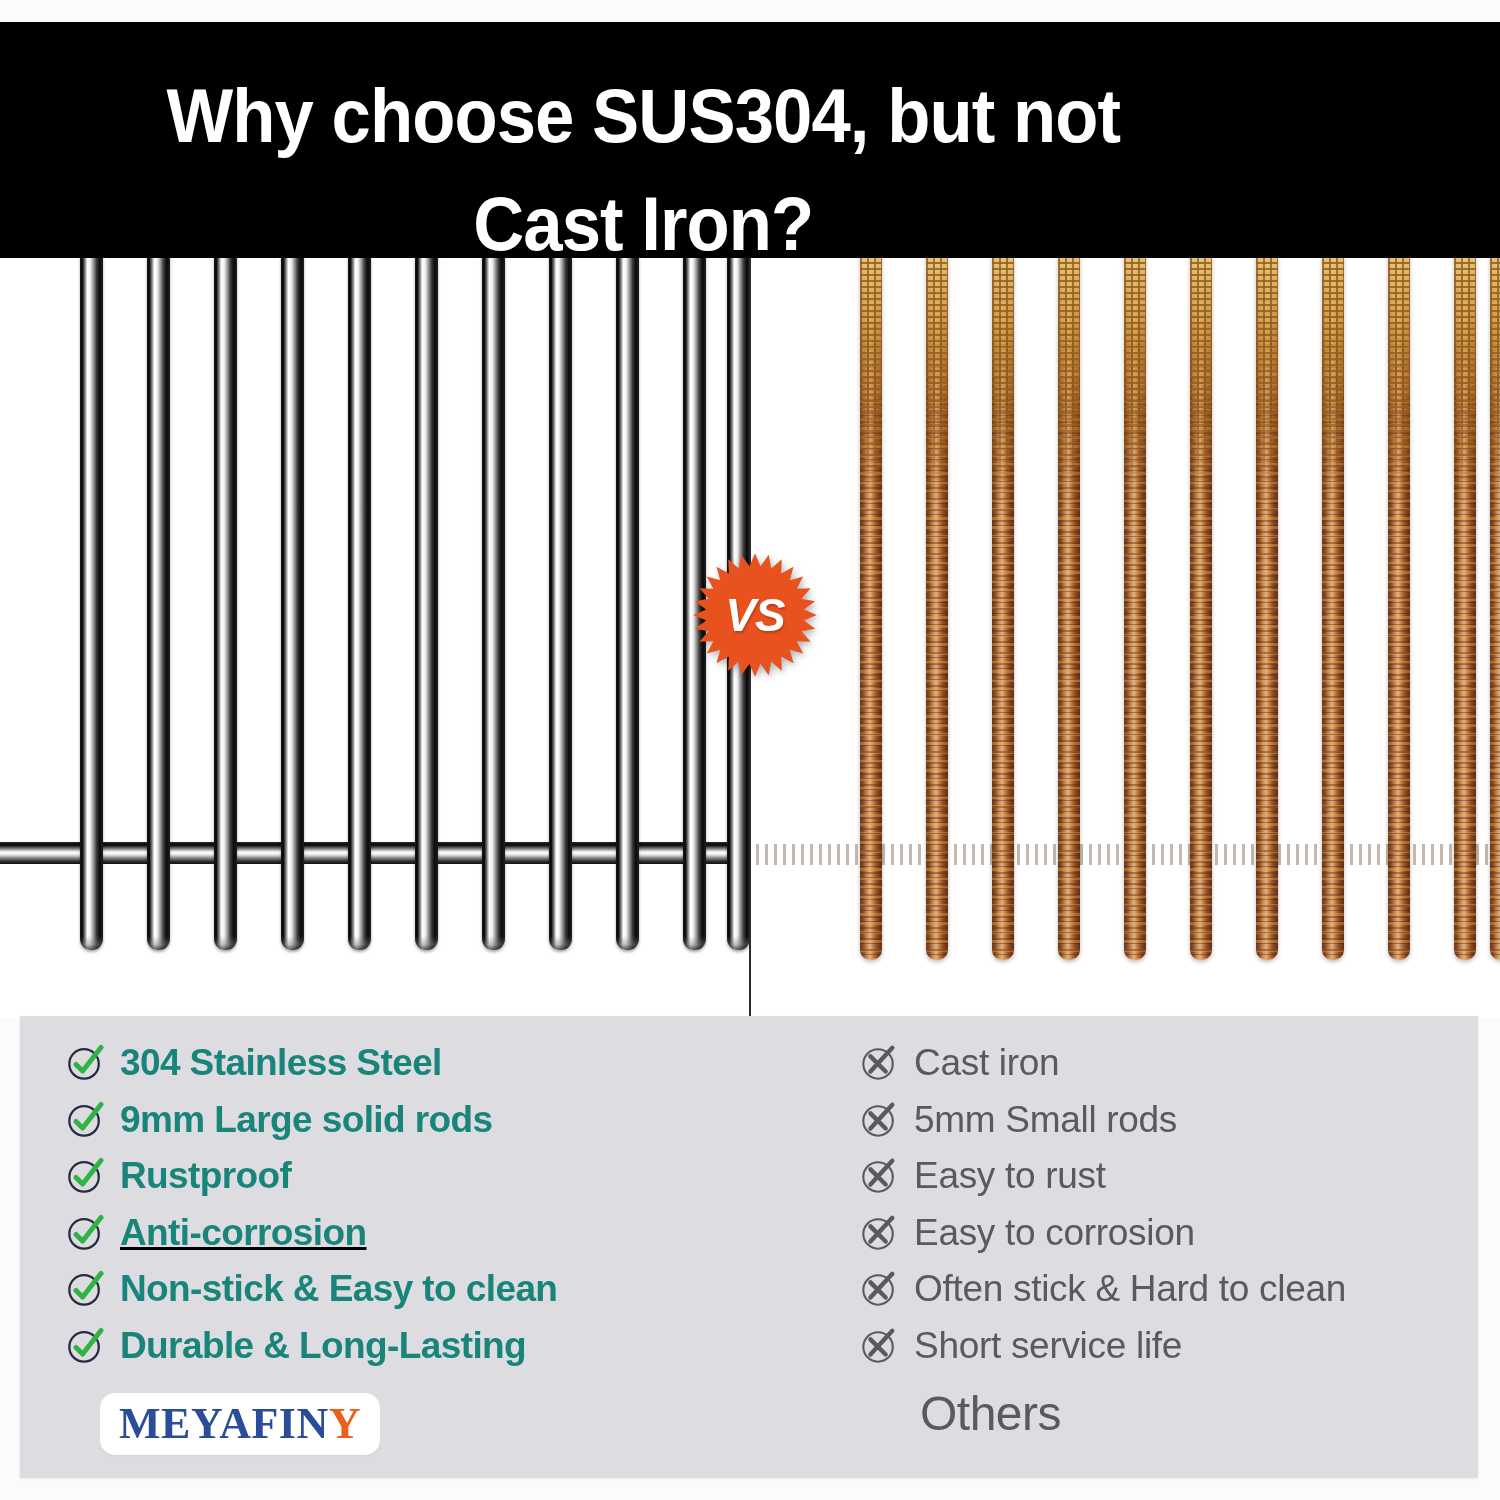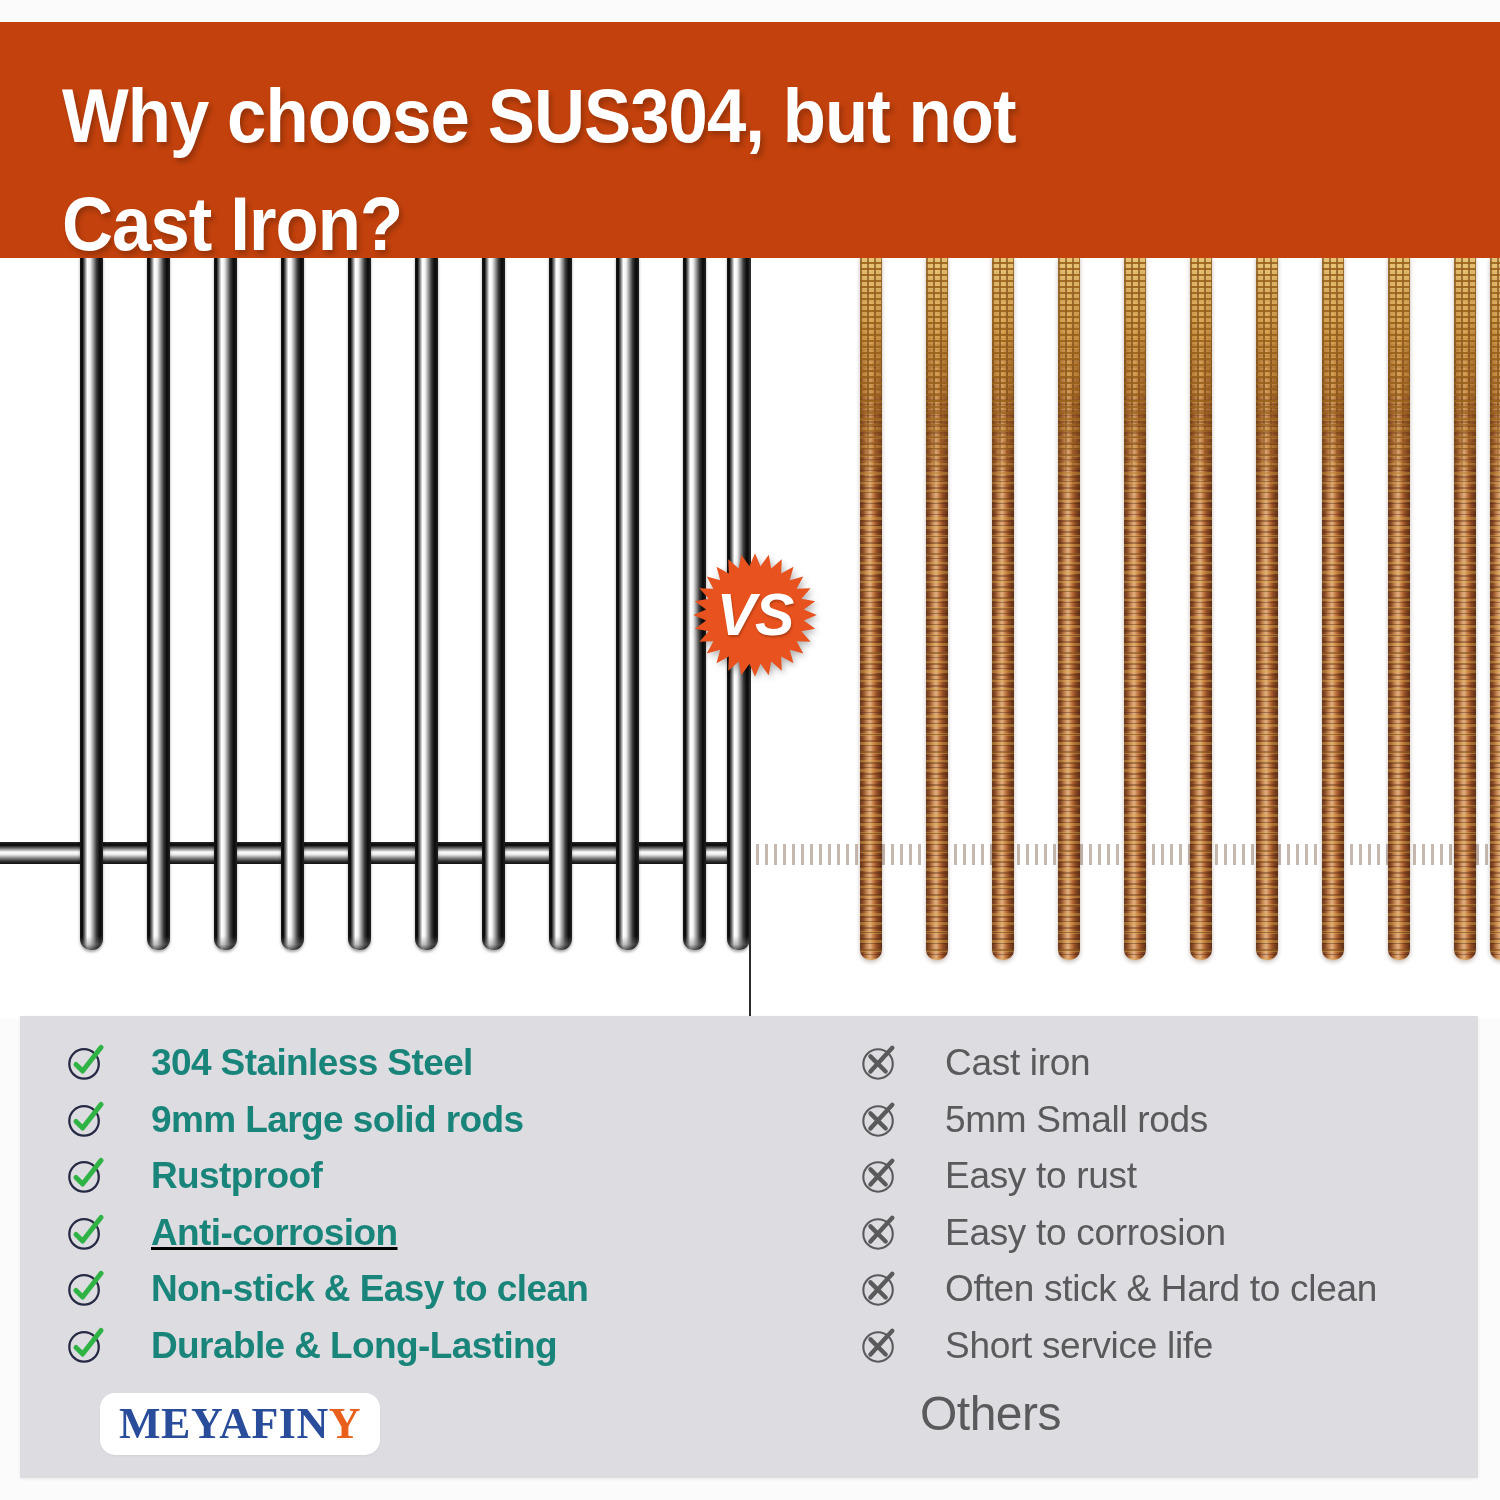--- a/index.html
+++ b/index.html
@@ -18,22 +18,23 @@
     overflow: hidden;
   }
 
   
   #header-band {
     position: absolute;
     left: 0;
     top: 22px;
     width: 1500px;
     height: 236px;
-    background: #c2410c;
+    background: #000000;
     z-index: 5;
+    text-align: center;
   }
   #header-title {
     position: absolute;
     left: 62px;
     top: 40px;
     width: 1250px;
     color: #ffffff;
     font-family: "Liberation Sans Narrow", "Liberation Sans", sans-serif;
     font-size: 76px;
     font-weight: bold;
@@ -206,21 +207,21 @@
   #vs-label {
     position: absolute;
     left: 0; top: 0;
     width: 126px;
     height: 126px;
     display: flex;
     align-items: center;
     justify-content: center;
     color: #ffffff;
     font-family: "Liberation Sans", sans-serif;
-    font-size: 59px;
+    font-size: 46px;
     font-weight: bold;
     font-style: italic;
     letter-spacing: -1px;
     text-shadow: 1px 2px 2px rgba(120,40,10,0.45);
   }
 
   
   #compare-panel {
     position: absolute;
     left: 20px;
@@ -243,21 +244,20 @@
     align-items: center;
   }
   .ico { position: relative; width: 38px; height: 38px; flex: 0 0 38px; margin-right: 16px; }
   .ico svg { display: block; width: 38px; height: 38px; overflow: visible; }
 
   .feat-text {
     font-family: "Liberation Sans", sans-serif;
     font-size: 37px;
     line-height: 40px;
     white-space: nowrap;
-    margin-left: 31px;
   }
   .pro .feat-text { color: #19857a; font-weight: bold; letter-spacing: -0.6px; }
   .con .feat-text { color: #5a5a5c; font-weight: normal; letter-spacing: -0.3px; }
 
   
   #brand-chip {
     position: absolute;
     left: 100px;
     top: 1393px;
     width: 280px;

